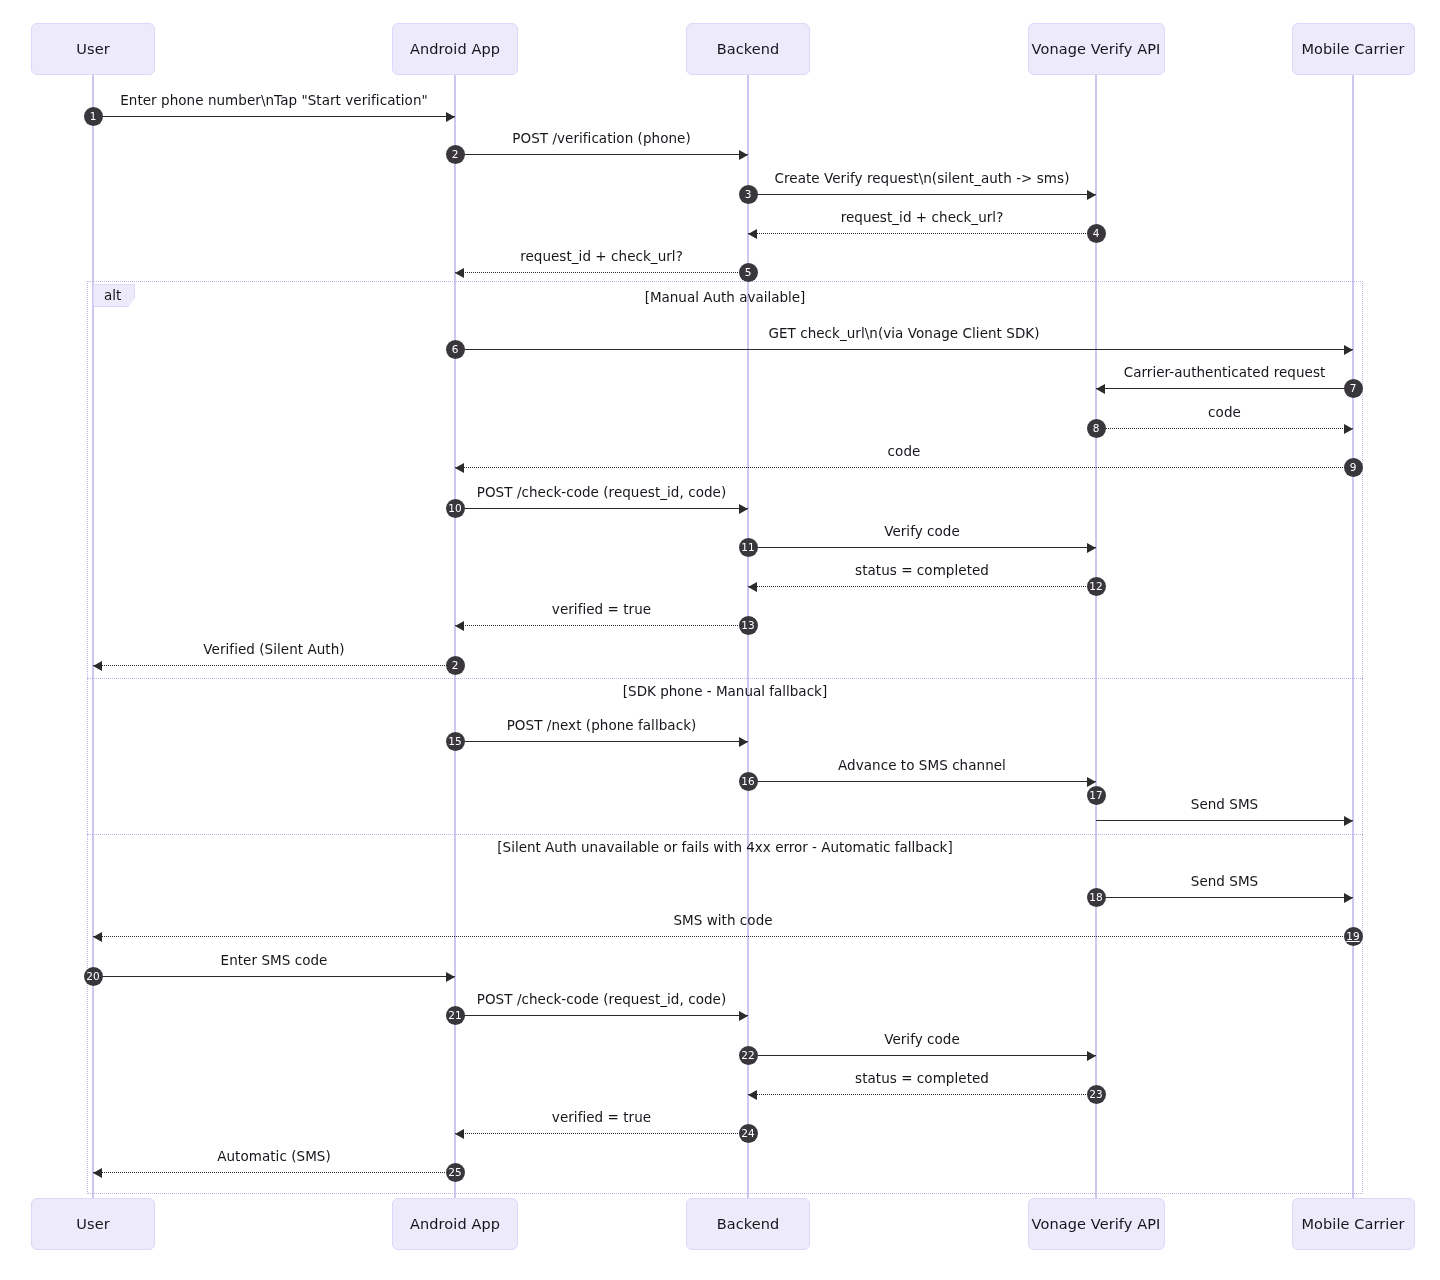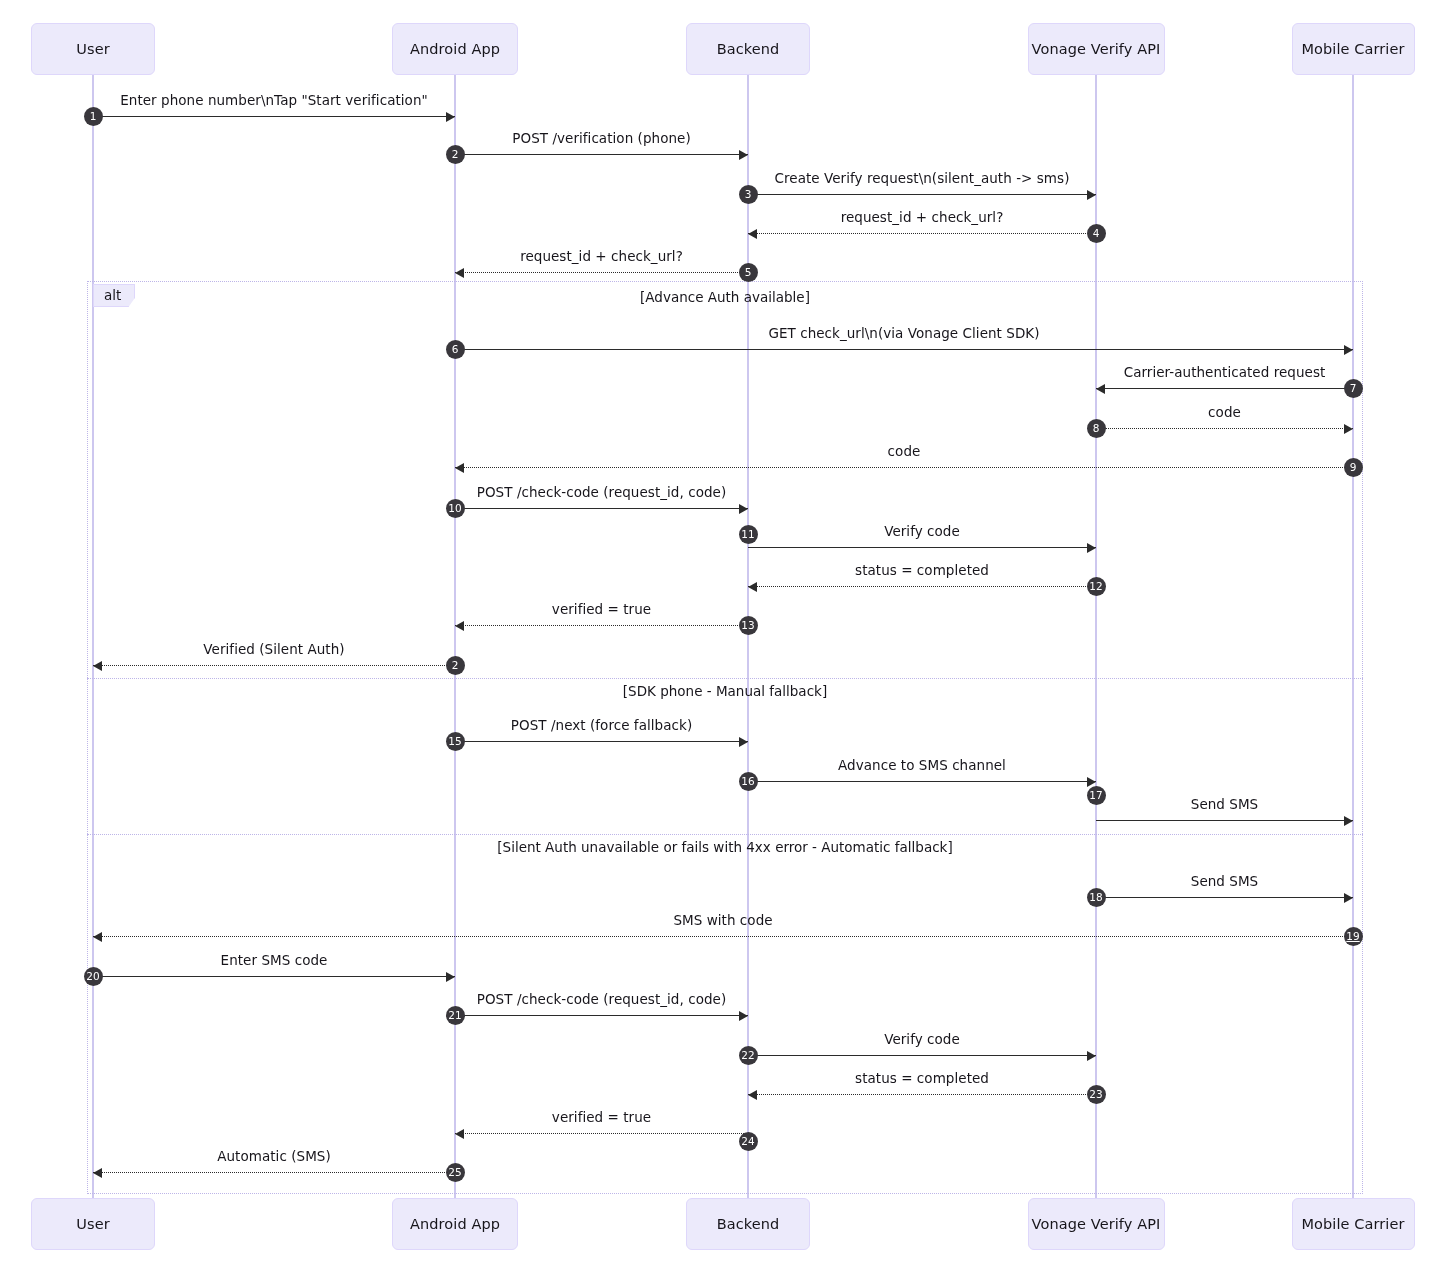--- a/index.html
+++ b/index.html
@@ -108,21 +108,21 @@
 <div id="diagram">
     <div class="lifeline" style="left: 92px; top: 75px; height: 1123px;"></div>
     <div class="lifeline" style="left: 454px; top: 75px; height: 1123px;"></div>
     <div class="lifeline" style="left: 747px; top: 75px; height: 1123px;"></div>
     <div class="lifeline" style="left: 1095px; top: 75px; height: 1123px;"></div>
     <div class="lifeline" style="left: 1352px; top: 75px; height: 1123px;"></div>
     <div class="altbox" style="left: 87px; top: 281px; width: 1276px; height: 913px;"></div>
     <div class="altdivider" style="left: 87px; top: 678px; width: 1276px;"></div>
     <div class="altdivider" style="left: 87px; top: 834px; width: 1276px;"></div>
     <div class="altlabel" style="left: 93px; top: 284px;">alt</div>
-    <div class="altcond" style="left: 725px; top: 289px;">[Advance Auth available]</div>
+    <div class="altcond" style="left: 725px; top: 289px;">[Manual Auth available]</div>
     <div class="altcond" style="left: 725px; top: 683px;">[SDK phone - Manual fallback]</div>
     <div class="altcond" style="left: 725px; top: 839px;">[Silent Auth unavailable or fails with 4xx error - Automatic fallback]</div>
     <div class="msgline" style="left: 93px; top: 116px; width: 362px;"></div>
     <div class="arrowhead right" style="top: 112px; left: 446px;"></div>
     <div class="msglabel" style="left: 274px; top: 92px;">Enter phone number\nTap "Start verification"</div>
     <div class="seqnum" style="left: 83.5px; top: 107px;">1</div>
     <div class="msgline" style="left: 455px; top: 154px; width: 293px;"></div>
     <div class="arrowhead right" style="top: 150px; left: 739px;"></div>
     <div class="msglabel" style="left: 601.5px; top: 130px;">POST /verification (phone)</div>
     <div class="seqnum" style="left: 445.5px; top: 145px;">2</div>
@@ -154,36 +154,36 @@
     <div class="arrowhead left" style="top: 463px; left: 455px;"></div>
     <div class="msglabel" style="left: 904px; top: 443px;">code</div>
     <div class="seqnum" style="left: 1343.5px; top: 458px;">9</div>
     <div class="msgline" style="left: 455px; top: 508px; width: 293px;"></div>
     <div class="arrowhead right" style="top: 504px; left: 739px;"></div>
     <div class="msglabel" style="left: 601.5px; top: 484px;">POST /check-code (request_id, code)</div>
     <div class="seqnum" style="left: 445.5px; top: 499px;">10</div>
     <div class="msgline" style="left: 748px; top: 547px; width: 348px;"></div>
     <div class="arrowhead right" style="top: 543px; left: 1087px;"></div>
     <div class="msglabel" style="left: 922px; top: 523px;">Verify code</div>
-    <div class="seqnum" style="left: 738.5px; top: 525px; text-align: center;">11</div>
+    <div class="seqnum" style="left: 738.5px; top: 538px; text-align: center;">11</div>
     <div class="msgline dotted" style="left: 748px; top: 586px; width: 348px;"></div>
     <div class="arrowhead left" style="top: 582px; left: 748px;"></div>
     <div class="msglabel" style="left: 922px; top: 562px;">status = completed</div>
     <div class="seqnum" style="left: 1086.5px; top: 577px;">12</div>
     <div class="msgline dotted" style="left: 455px; top: 625px; width: 293px;"></div>
     <div class="arrowhead left" style="top: 621px; left: 455px;"></div>
     <div class="msglabel" style="left: 601.5px; top: 601px;">verified = true</div>
     <div class="seqnum" style="left: 738.5px; top: 616px;">13</div>
     <div class="msgline dotted" style="left: 93px; top: 665px; width: 362px;"></div>
     <div class="arrowhead left" style="top: 661px; left: 93px;"></div>
     <div class="msglabel" style="left: 274px; top: 641px;">Verified (Silent Auth)</div>
     <div class="seqnum" style="left: 445.5px; top: 656px;">2</div>
     <div class="msgline" style="left: 455px; top: 741px; width: 293px;"></div>
     <div class="arrowhead right" style="top: 737px; left: 739px;"></div>
-    <div class="msglabel" style="left: 601.5px; top: 717px;">POST /next (force fallback)</div>
+    <div class="msglabel" style="left: 601.5px; top: 717px;">POST /next (phone fallback)</div>
     <div class="seqnum" style="left: 445.5px; top: 732px;">15</div>
     <div class="msgline" style="left: 748px; top: 781px; width: 348px;"></div>
     <div class="arrowhead right" style="top: 777px; left: 1087px;"></div>
     <div class="msglabel" style="left: 922px; top: 757px;">Advance to SMS channel</div>
     <div class="seqnum" style="left: 738.5px; top: 772px;">16</div>
     <div class="msgline" style="left: 1096px; top: 820px; width: 257px;"></div>
     <div class="arrowhead right" style="top: 816px; left: 1344px;"></div>
     <div class="msglabel" style="left: 1224.5px; top: 796px;">Send SMS</div>
     <div class="seqnum" style="left: 1086.5px; top: 786px;">17</div>
     <div class="msgline" style="left: 1096px; top: 897px; width: 257px;"></div>
@@ -206,21 +206,21 @@
     <div class="arrowhead right" style="top: 1051px; left: 1087px;"></div>
     <div class="msglabel" style="left: 922px; top: 1031px;">Verify code</div>
     <div class="seqnum" style="left: 738.5px; top: 1046px;">22</div>
     <div class="msgline dotted" style="left: 748px; top: 1094px; width: 348px;"></div>
     <div class="arrowhead left" style="top: 1090px; left: 748px;"></div>
     <div class="msglabel" style="left: 922px; top: 1070px;">status = completed</div>
     <div class="seqnum" style="left: 1086.5px; top: 1085px;">23</div>
     <div class="msgline dotted" style="left: 455px; top: 1133px; width: 293px;"></div>
     <div class="arrowhead left" style="top: 1129px; left: 455px;"></div>
     <div class="msglabel" style="left: 601.5px; top: 1109px;">verified = true</div>
-    <div class="seqnum" style="left: 738.5px; top: 1124px; margin-top: 8px;">24</div>
+    <div class="seqnum" style="left: 738.5px; top: 1124px;">24</div>
     <div class="msgline dotted" style="left: 93px; top: 1172px; width: 362px;"></div>
     <div class="arrowhead left" style="top: 1168px; left: 93px;"></div>
     <div class="msglabel" style="left: 274px; top: 1148px;">Automatic (SMS)</div>
     <div class="seqnum" style="left: 445.5px; top: 1163px; text-align: center;">25</div>
     <div class="actor" style="left: 31px; top: 23px; width: 124px; height: 52px;">User</div>
     <div class="actor" style="left: 31px; top: 1198px; width: 124px; height: 52px;">User</div>
     <div class="actor" style="left: 392px; top: 23px; width: 126px; height: 52px;">Android App</div>
     <div class="actor" style="left: 392px; top: 1198px; width: 126px; height: 52px;">Android App</div>
     <div class="actor" style="left: 686px; top: 23px; width: 124px; height: 52px;">Backend</div>
     <div class="actor" style="left: 686px; top: 1198px; width: 124px; height: 52px;">Backend</div>

